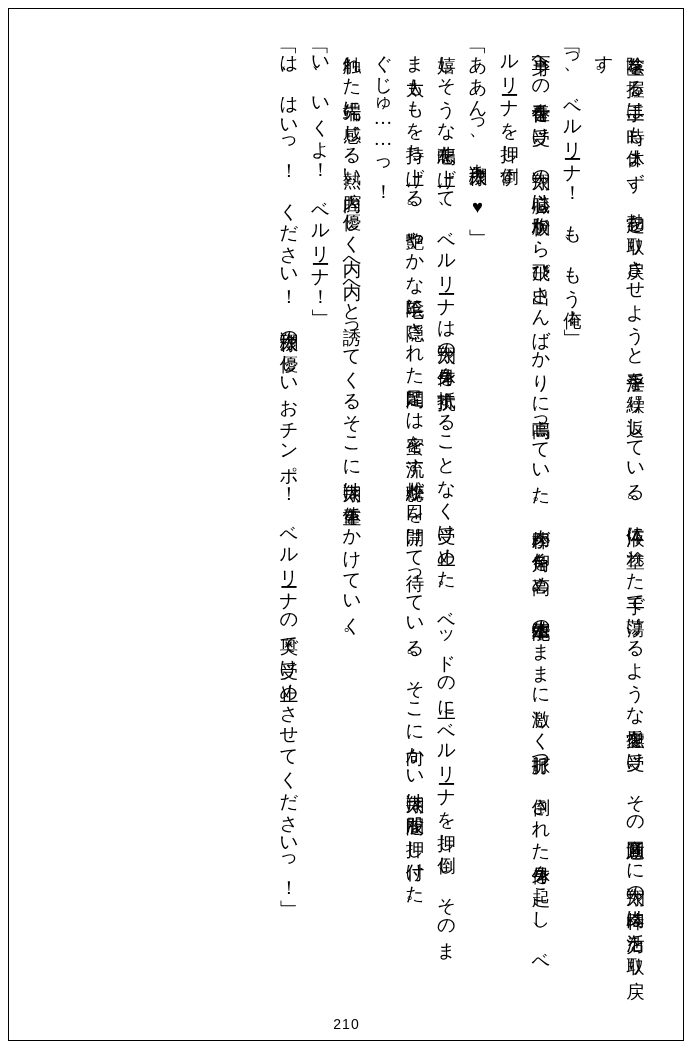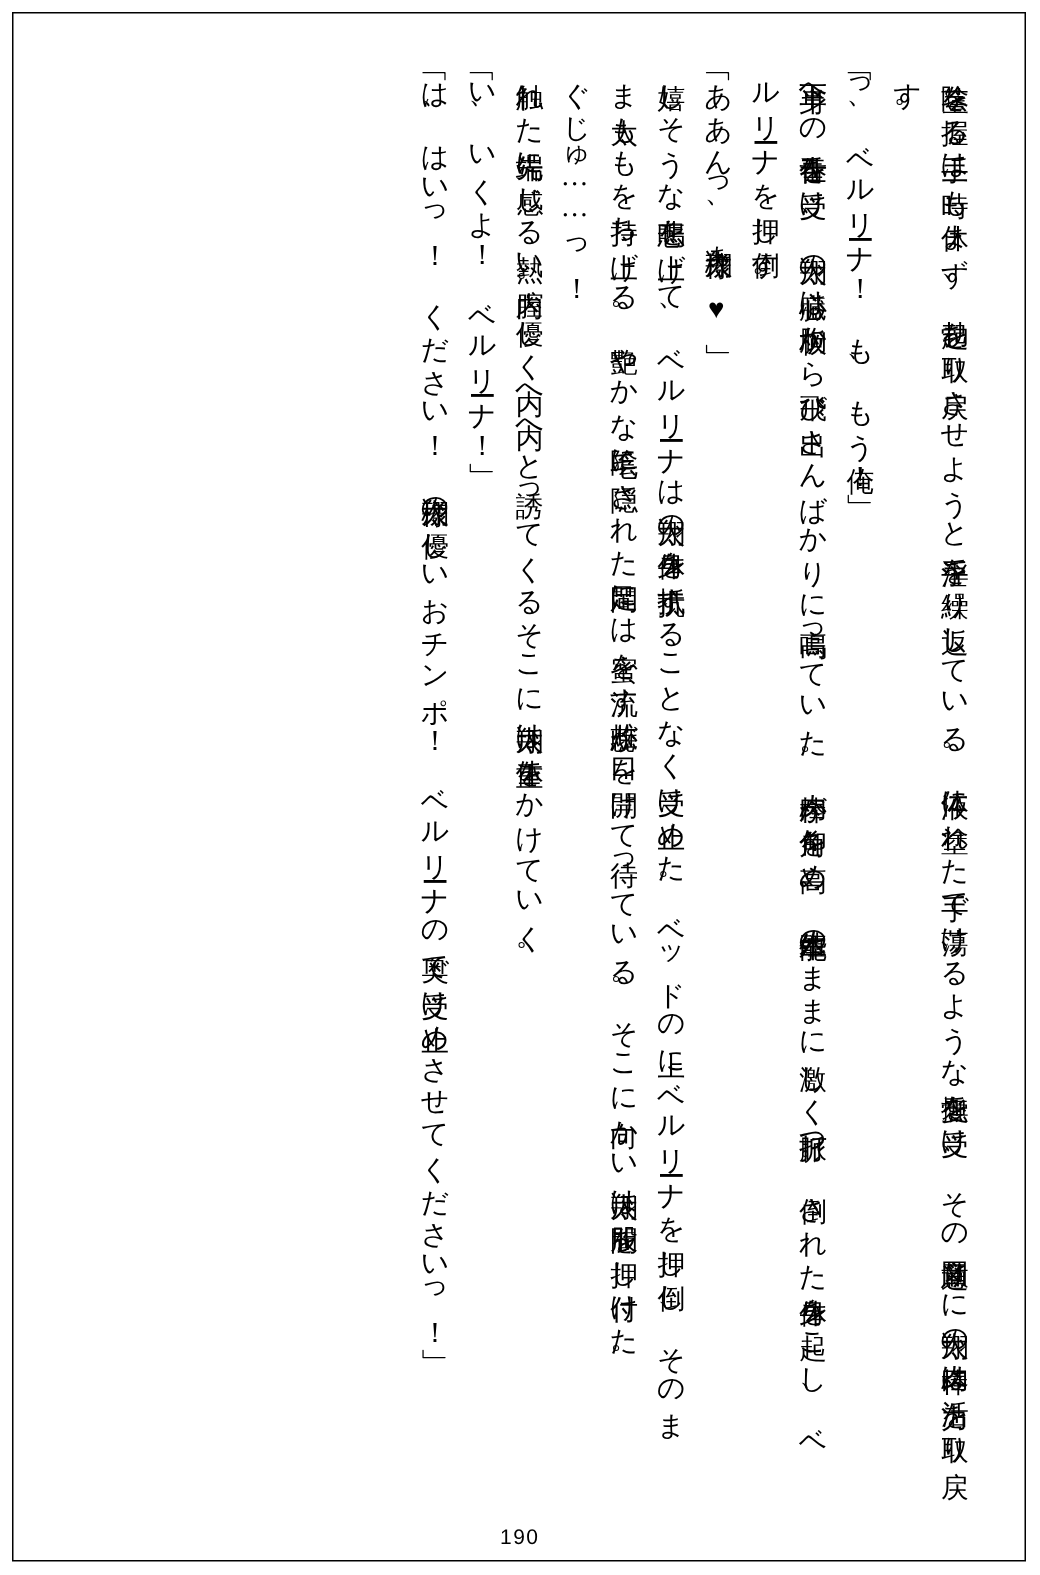--- a/index.html
+++ b/index.html
@@ -85,14 +85,14 @@
     <p>「っ、ベルリーナ！　も、もう俺！」</p>
     <p class="ind">下半身への舌奉仕を受け、翔太の心臓は胸板から飛び出さんばかりに高鳴っていた。肉棒が仰角を高め、生殖本能のままに激しく脈打つ。倒された身体を起こし、ベルリーナを押し倒す。</p>
     <p>「ああんっ、翔太様ぁ ♥」</p>
     <p class="ind">嬉しそうな悲鳴を上げて、ベルリーナは翔太の身体を抵抗することなく受け止めた。ベッドの上にベルリーナを押し倒し、そのまま太ももを持ち上げる。艶やかな陰毛に隠された足間には蜜を流す雌蕊が口を開けて待っている。そこに向かい翔太は股間を押し付けた。</p>
     <p class="ind">ぐじゅ……っ！</p>
     <p class="ind">触れた先端に感じる熱い膣内。優しく内へ内へと誘ってくるそこに翔太は体重をかけていく。</p>
     <p>「い、いくよ！　ベルリーナ！」</p>
     <p>「は、はいっ！　ください！　翔太様の優しいおチンポ！　ベルリーナの奥で受け止めさせてくださいっ！」</p>
   </div>
 
-  <div id="page-number">190</div>
+  <div id="page-number">210</div>
 </div>
 
 </body></html>

